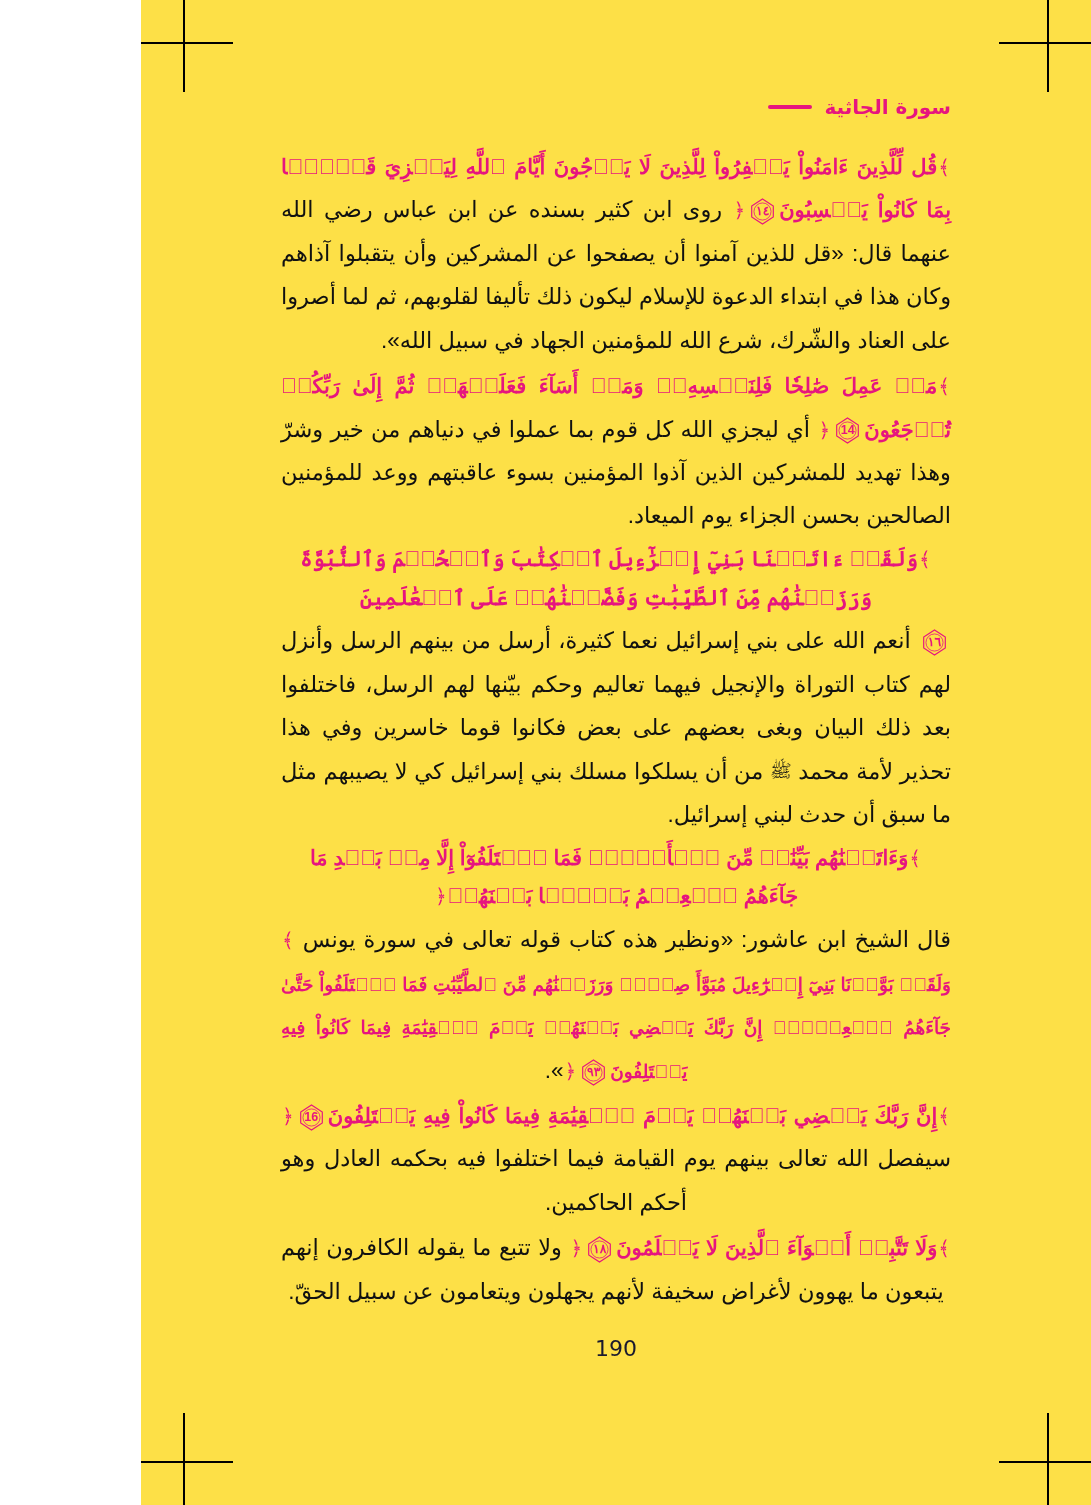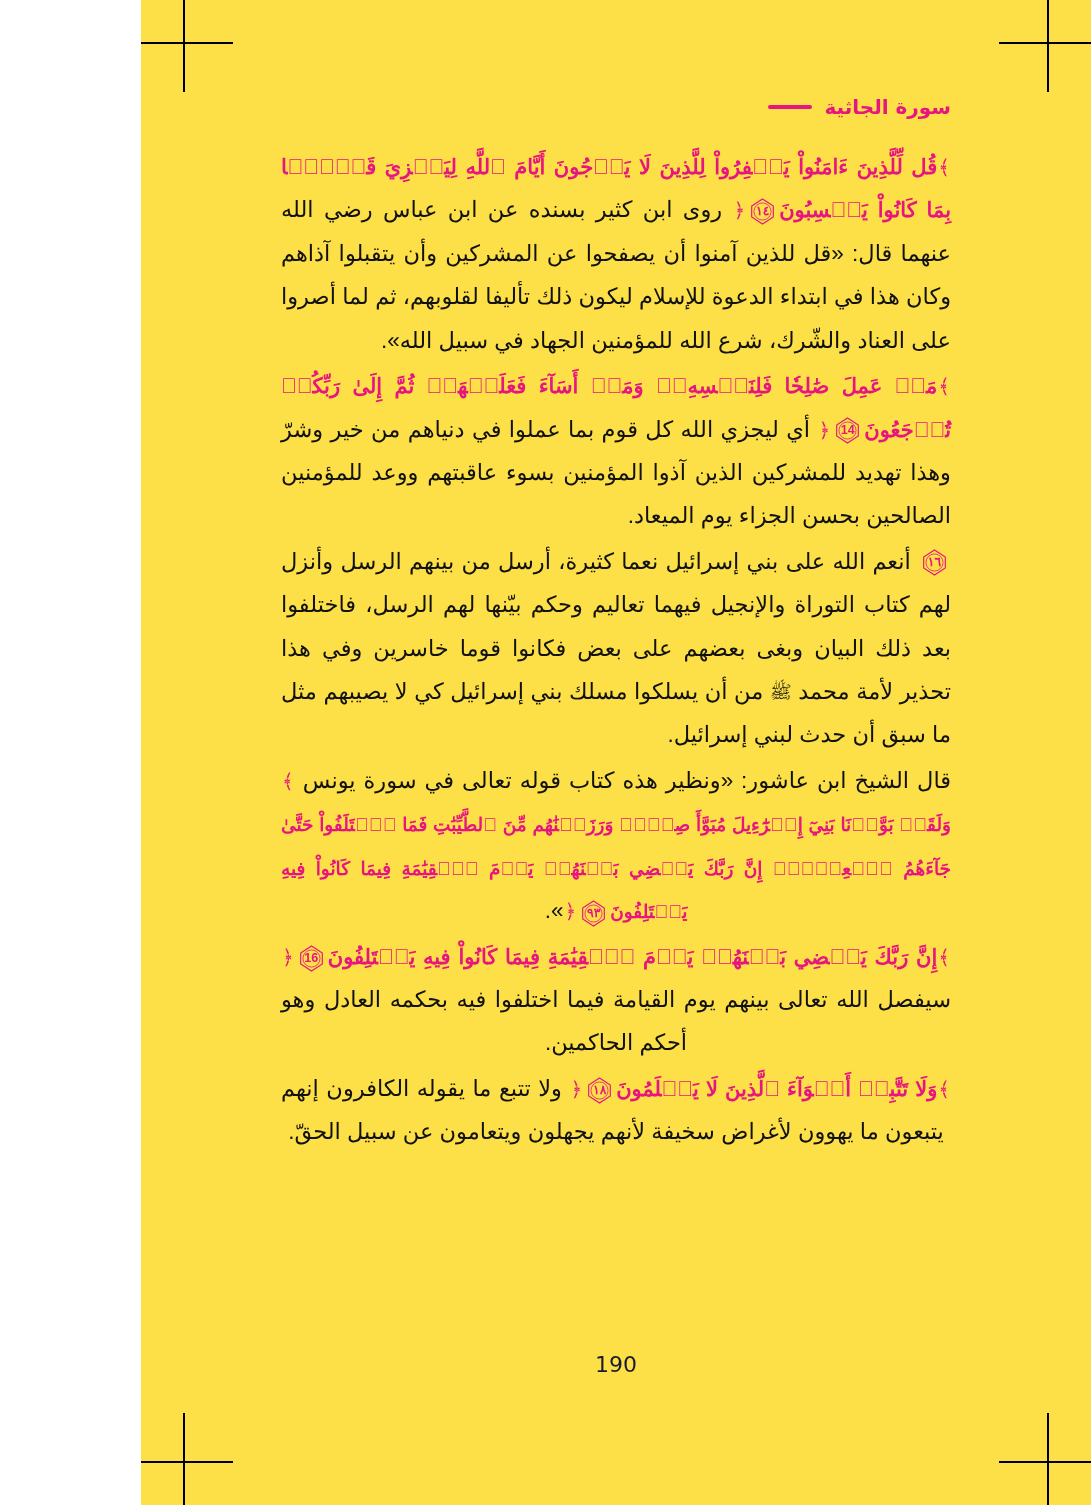--- a/index.html
+++ b/index.html
@@ -137,21 +137,21 @@
     display: inline-block;
     font-size: 18px;
     color: #111111;
     vertical-align: middle;
     transform: translateY(-1px);
   }
 
   
   .folio {
     position: absolute;
-    bottom: 128px;
+    bottom: 144px;
     left: 0;
     right: 0;
     text-align: center;
     color: #1a1a2e;
     font-size: 22px;
     font-family: "DejaVu Sans", "Liberation Sans", sans-serif;
   }
 </style>
 </head>
 <body>
@@ -183,30 +183,36 @@
     </p>
 
     <p class="para flow">
       <span class="ayah"><span class="brk">﴾</span><span>مَنۡ عَمِلَ صَٰلِحٗا فَلِنَفۡسِهِۦۖ وَمَنۡ أَسَآءَ فَعَلَيۡهَاۖ ثُمَّ إِلَىٰ رَبِّكُمۡ تُرۡجَعُونَ</span><span class="ayah-num"><svg viewBox="0 0 30 30" aria-hidden="true">
               <path d="M15 1 L21 5 L27 9 L27 21 L21 25 L15 29 L9 25 L3 21 L3 9 L9 5 Z" fill="none" stroke="#e6157f" stroke-width="1.3"></path>
               <circle cx="15" cy="15" r="9.5" fill="none" stroke="#e6157f" stroke-width="0.9"></circle>
             </svg><span>14</span></span><span class="brk">﴿</span></span>
       <span>أي ليجزي الله كل قوم بما عملوا في دنياهم من خير وشرّ وهذا تهديد للمشركين الذين آذوا المؤمنين بسوء عاقبتهم ووعد للمؤمنين الصالحين بحسن الجزاء يوم الميعاد.</span>
     </p>
 
+    <p class="para">
+      <span class="ayah block"><span class="brk">﴾</span><span>وَلَقَدۡ ءَاتَيۡنَا بَنِيٓ إِسۡرَٰٓءِيلَ ٱلۡكِتَٰبَ وَٱلۡحُكۡمَ وَٱلنُّبُوَّةَ وَرَزَقۡنَٰهُم مِّنَ ٱلطَّيِّبَٰتِ وَفَضَّلۡنَٰهُمۡ عَلَى ٱلۡعَٰلَمِينَ</span></span>
+    </p>
     <p class="para flow">
       <span class="ayah-num"><svg viewBox="0 0 30 30" aria-hidden="true">
             <path d="M15 1 L21 5 L27 9 L27 21 L21 25 L15 29 L9 25 L3 21 L3 9 L9 5 Z" fill="none" stroke="#e6157f" stroke-width="1.3"></path>
             <circle cx="15" cy="15" r="9.5" fill="none" stroke="#e6157f" stroke-width="0.9"></circle>
           </svg><span>١٦</span></span>
       <span>أنعم الله على بني إسرائيل نعما كثيرة، أرسل من بينهم الرسل وأنزل لهم كتاب التوراة والإنجيل فيهما تعاليم وحكم بيّنها لهم الرسل، فاختلفوا بعد ذلك البيان وبغى بعضهم على بعض فكانوا قوما خاسرين وفي هذا تحذير لأمة محمد</span>
       <span class="sallam">ﷺ</span>
       <span>من أن يسلكوا مسلك بني إسرائيل كي لا يصيبهم مثل ما سبق أن حدث لبني إسرائيل.</span>
     </p>
 
+    <p class="para">
+      <span class="ayah block"><span class="brk">﴾</span><span>وَءَاتَيۡنَٰهُم بَيِّنَٰتٖ مِّنَ ٱلۡأَمۡرِۖ فَمَا ٱخۡتَلَفُوٓاْ إِلَّا مِنۢ بَعۡدِ مَا جَآءَهُمُ ٱلۡعِلۡمُ بَغۡيَۢا بَيۡنَهُمۡ</span><span class="brk">﴿</span></span>
+    </p>
     <p class="para flow center-last">
       <span>قال الشيخ ابن عاشور: «ونظير هذه كتاب قوله تعالى في سورة يونس</span>
       <span class="ayah-sm"><span class="brk">﴾</span><span>وَلَقَدۡ بَوَّأۡنَا بَنِيٓ إِسۡرَٰٓءِيلَ مُبَوَّأَ صِدۡقٖ وَرَزَقۡنَٰهُم مِّنَ ٱلطَّيِّبَٰتِ فَمَا ٱخۡتَلَفُواْ حَتَّىٰ جَآءَهُمُ ٱلۡعِلۡمُۚ إِنَّ رَبَّكَ يَقۡضِي بَيۡنَهُمۡ يَوۡمَ ٱلۡقِيَٰمَةِ فِيمَا كَانُواْ فِيهِ يَخۡتَلِفُونَ</span><span class="ayah-num"><svg viewBox="0 0 30 30" aria-hidden="true">
               <path d="M15 1 L21 5 L27 9 L27 21 L21 25 L15 29 L9 25 L3 21 L3 9 L9 5 Z" fill="none" stroke="#e6157f" stroke-width="1.3"></path>
               <circle cx="15" cy="15" r="9.5" fill="none" stroke="#e6157f" stroke-width="0.9"></circle>
             </svg><span>٩٣</span></span><span class="brk">﴿</span></span><span>».</span>
     </p>
 
     <p class="para flow center-last">
       <span class="ayah"><span class="brk">﴾</span><span>إِنَّ رَبَّكَ يَقۡضِي بَيۡنَهُمۡ يَوۡمَ ٱلۡقِيَٰمَةِ فِيمَا كَانُواْ فِيهِ يَخۡتَلِفُونَ</span><span class="ayah-num"><svg viewBox="0 0 30 30" aria-hidden="true">

